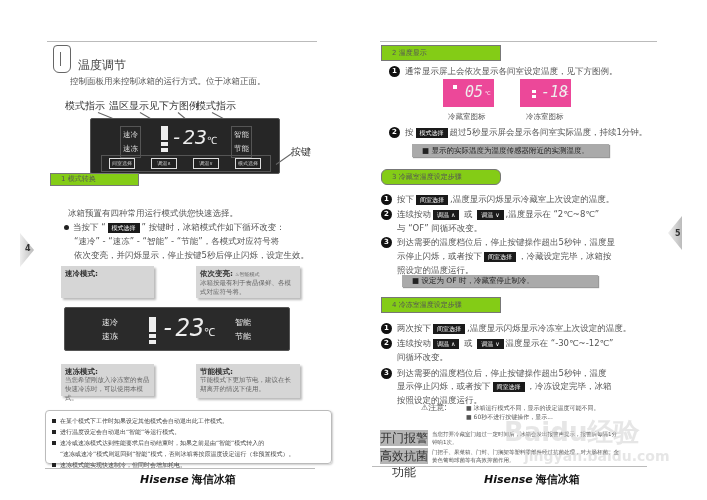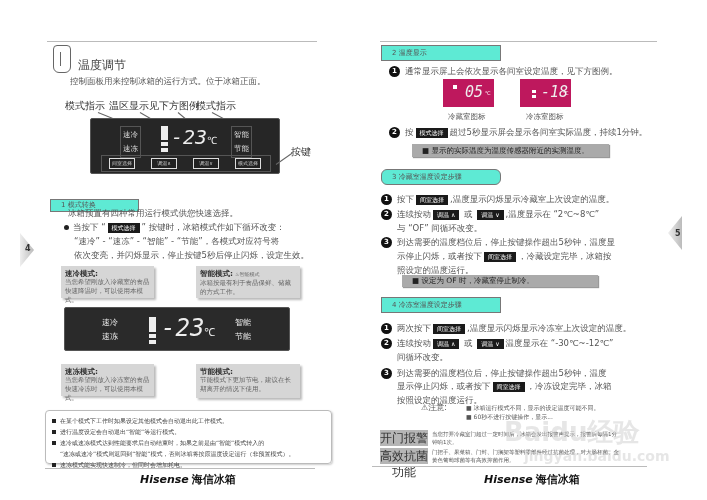--- a/index.html
+++ b/index.html
@@ -1,21 +1,21 @@
 <!DOCTYPE html>
 <html><head>
 <meta charset="utf-8">
 <style>
   * { box-sizing: border-box; margin: 0; padding: 0; }
   body { width: 707px; height: 500px; background: #fff; font-family: "DejaVu Sans", sans-serif; color: #444; position: relative; overflow: hidden; font-size: 8px; }
   .page { position: absolute; top: 0; height: 500px; }
   .page-left { left: 0; width: 353px; }
   .page-right { left: 354px; width: 353px; }
   .hr { position: absolute; height: 1px; background: #bbb; }
-  .section-box { position: absolute; border: 1px solid #777; height: 13px; font-size: 7px; color: #555; padding-left: 10px; line-height: 11px; background: #5eead4; }
+  .section-box { position: absolute; border: 1px solid #777; height: 13px; font-size: 7px; color: #555; padding-left: 10px; line-height: 11px; background: #84cc16; }
   .title-icon { position: absolute; left: 53px; top: 45px; width: 18px; height: 28px; border: 1.5px solid #666; border-radius: 4px 4px 6px 6px; }
   .title-icon::after { content: ""; position: absolute; left: 6px; top: 6px; width: 1px; height: 14px; background: #666; }
   .title-text { position: absolute; left: 78px; top: 57px; font-size: 12px; color: #444; }
   .body-text { position: absolute; font-size: 8.5px; color: #555; line-height: 14px; }
   .panel { position: absolute; background: #262626; border: 1px solid #555; border-radius: 2px; }
   .panel-label { position: absolute; font-size: 10px; color: #333; }
   .leader { position: absolute; height: 1px; background: #666; transform-origin: left center; }
   .mode-col { position: absolute; color: #ddd; font-size: 7.5px; line-height: 14px; text-align: center; border: 1px solid #555; padding: 1px 2px; }
   .seg-display { position: absolute; color: #eee; font-family: "DejaVu Sans Mono", monospace; font-style: italic; }
   .zone-bars { position: absolute; width: 7px; }
@@ -28,21 +28,21 @@
   .callout .ttl { font-weight: bold; color: #333; font-size: 7.5px; }
   .note-box { position: absolute; border: 1px solid #bbb; border-radius: 4px; padding: 4px 6px; font-size: 6px; color: #444; line-height: 11px; box-shadow: 1px 1px 2px #ccc; }
   .sq { display: inline-block; width: 4px; height: 4px; background: #222; margin-right: 4px; vertical-align: middle; }
   .brand { position: absolute; font-size: 11px; font-weight: bold; color: #111; font-style: italic; }
   .brand-cn { font-style: normal; font-weight: bold; margin-left: 3px; }
   .page-tab { position: absolute; width: 14px; height: 34px; background: linear-gradient(90deg, #eee, #bbb); }
   .page-tab-left { left: 20px; top: 233px; clip-path: polygon(0 0, 100% 50%, 0 100%); }
   .page-tab-right { left: 668px; top: 216px; clip-path: polygon(100% 0, 0 50%, 100% 100%); }
   .page-num { position: absolute; font-size: 8px; font-weight: bold; color: #333; }
   .num-circle { display: inline-block; width: 11px; height: 11px; border-radius: 50%; background: #111; color: #fff; font-size: 7px; text-align: center; line-height: 11px; font-weight: bold; margin-right: 5px; vertical-align: middle; }
-  .disp-box { position: absolute; background: #be185d; color: #fff; }
+  .disp-box { position: absolute; background: #ec4899; color: #fff; }
   .gray-strip { position: absolute; background: #aaa; color: #222; font-size: 7.5px; line-height: 13px; padding-left: 10px; box-shadow: 1px 1px 1px #999; }
   .feature-label { position: absolute; background: #b5b5b5; color: #333; font-size: 12px; text-align: center; line-height: 16px; }
   .feature-desc { position: absolute; font-size: 5.5px; color: #555; line-height: 8px; }
   .watermark { position: absolute; color: rgba(200,200,200,0.45); font-weight: bold; font-family: "DejaVu Sans", sans-serif; }
 </style>
 </head>
 <body>
 
 <div class="page page-left">
   <div class="hr" style="left:47px; top:41px; width:270px;"></div>
@@ -78,35 +78,34 @@
     </div>
     <div class="btn-row" style="left:10px; top:36px; width:170px; height:17px;"></div>
     <div class="pbtn" style="left:18px; top:39px; width:26px;">间室选择</div>
     <div class="pbtn" style="left:60px; top:39px; width:26px;">调温∧</div>
     <div class="pbtn" style="left:102px; top:39px; width:26px;">调温∨</div>
     <div class="pbtn" style="left:144px; top:39px; width:26px;">模式选择</div>
   </div>
   <div class="panel-label" style="left:291px; top:145px;">按键</div>
   <div class="leader" style="left:276px; top:164px; width:20px; transform:rotate(-35deg);"></div>
 
-  <div class="section-box" style="left:50px; top:199px; width:89px;">1  模式转换</div>
+  <div class="section-box" style="left:50px; top:173px; width:89px;">1  模式转换</div>
   <div class="body-text" style="left:68px; top:206px;">冰箱预置有四种常用运行模式供您快速选择。</div>
   <div class="body-text" style="left:64px; top:220px;">
     <span class="bullet-dot"></span><span>当按下 “</span><span class="inline-key">模式选择</span><span>” 按键时，冰箱模式作如下循环改变：</span>
   </div>
   <div class="body-text" style="left:74px; top:234px;">“速冷” - “速冻” - “智能” - “节能”，各模式对应符号将</div>
   <div class="body-text" style="left:74px; top:248px;">依次变亮，并闪烁显示，停止按键5秒后停止闪烁，设定生效。</div>
 
   <div class="callout" style="left:61px; top:266px; width:93px; height:32px;">
     <div class="ttl">速冷模式:</div>
-    <div>当您希望刚放入冷藏室的食品快速降温时，可以使用本模式。</div>
   </div>
   <div class="callout" style="left:196px; top:266px; width:104px; height:32px;">
-    <div><span class="ttl">智能模式:</span> <span style="font-size:5px;">♨智能模式</span></div>
-    <div>冰箱按最有利于食品保鲜、储藏的方式工作。</div>
+    <div><span class="ttl">依次变亮:</span> <span style="font-size:5px;">♨智能模式</span></div>
+    <div>冰箱按最有利于食品保鲜、各模式对应符号将。</div>
   </div>
   <div class="panel" style="left:64px; top:307px; width:226px; height:44px; background:#2a2a2a;">
     <div style="position:absolute; left:37px; top:8px; color:#eee; font-size:8px; line-height:14px;">
       <div>速冷</div>
       <div>速冻</div>
     </div>
     <div class="zone-bars" style="left:84px; top:9px;">
       <span style="height:15px;"></span>
         <span style="height:4px;"></span>
         <span style="height:4px;"></span>

